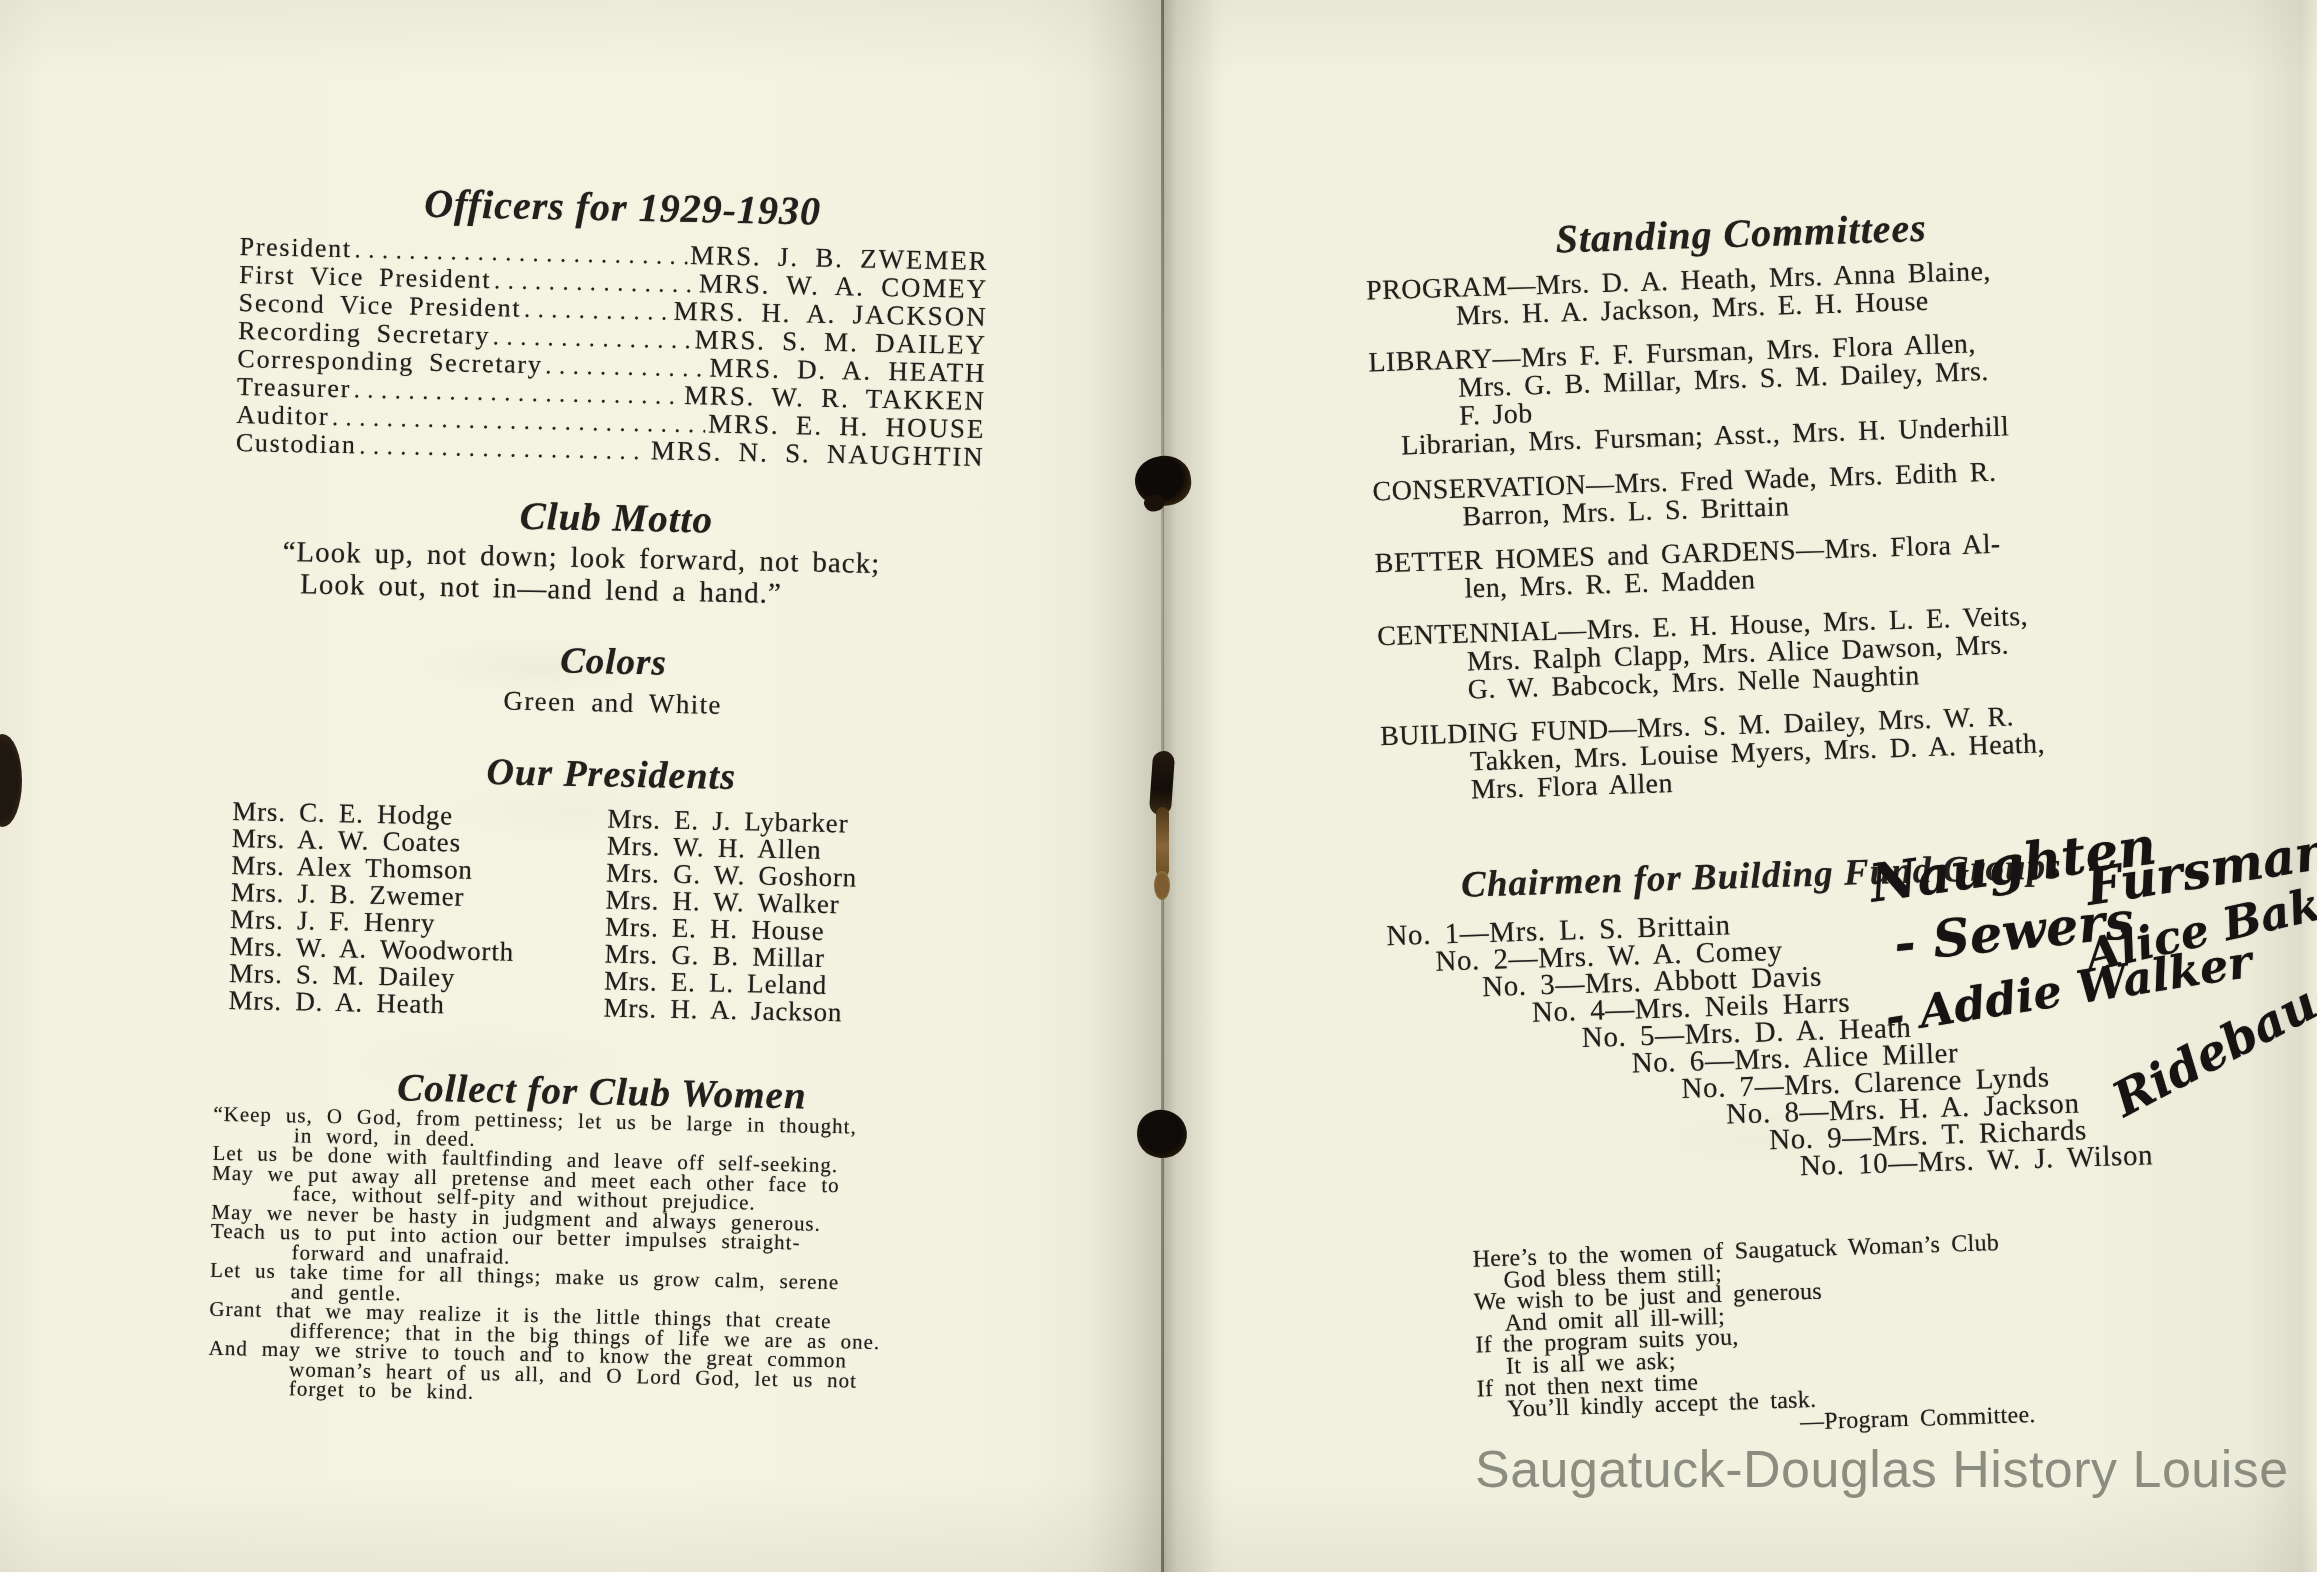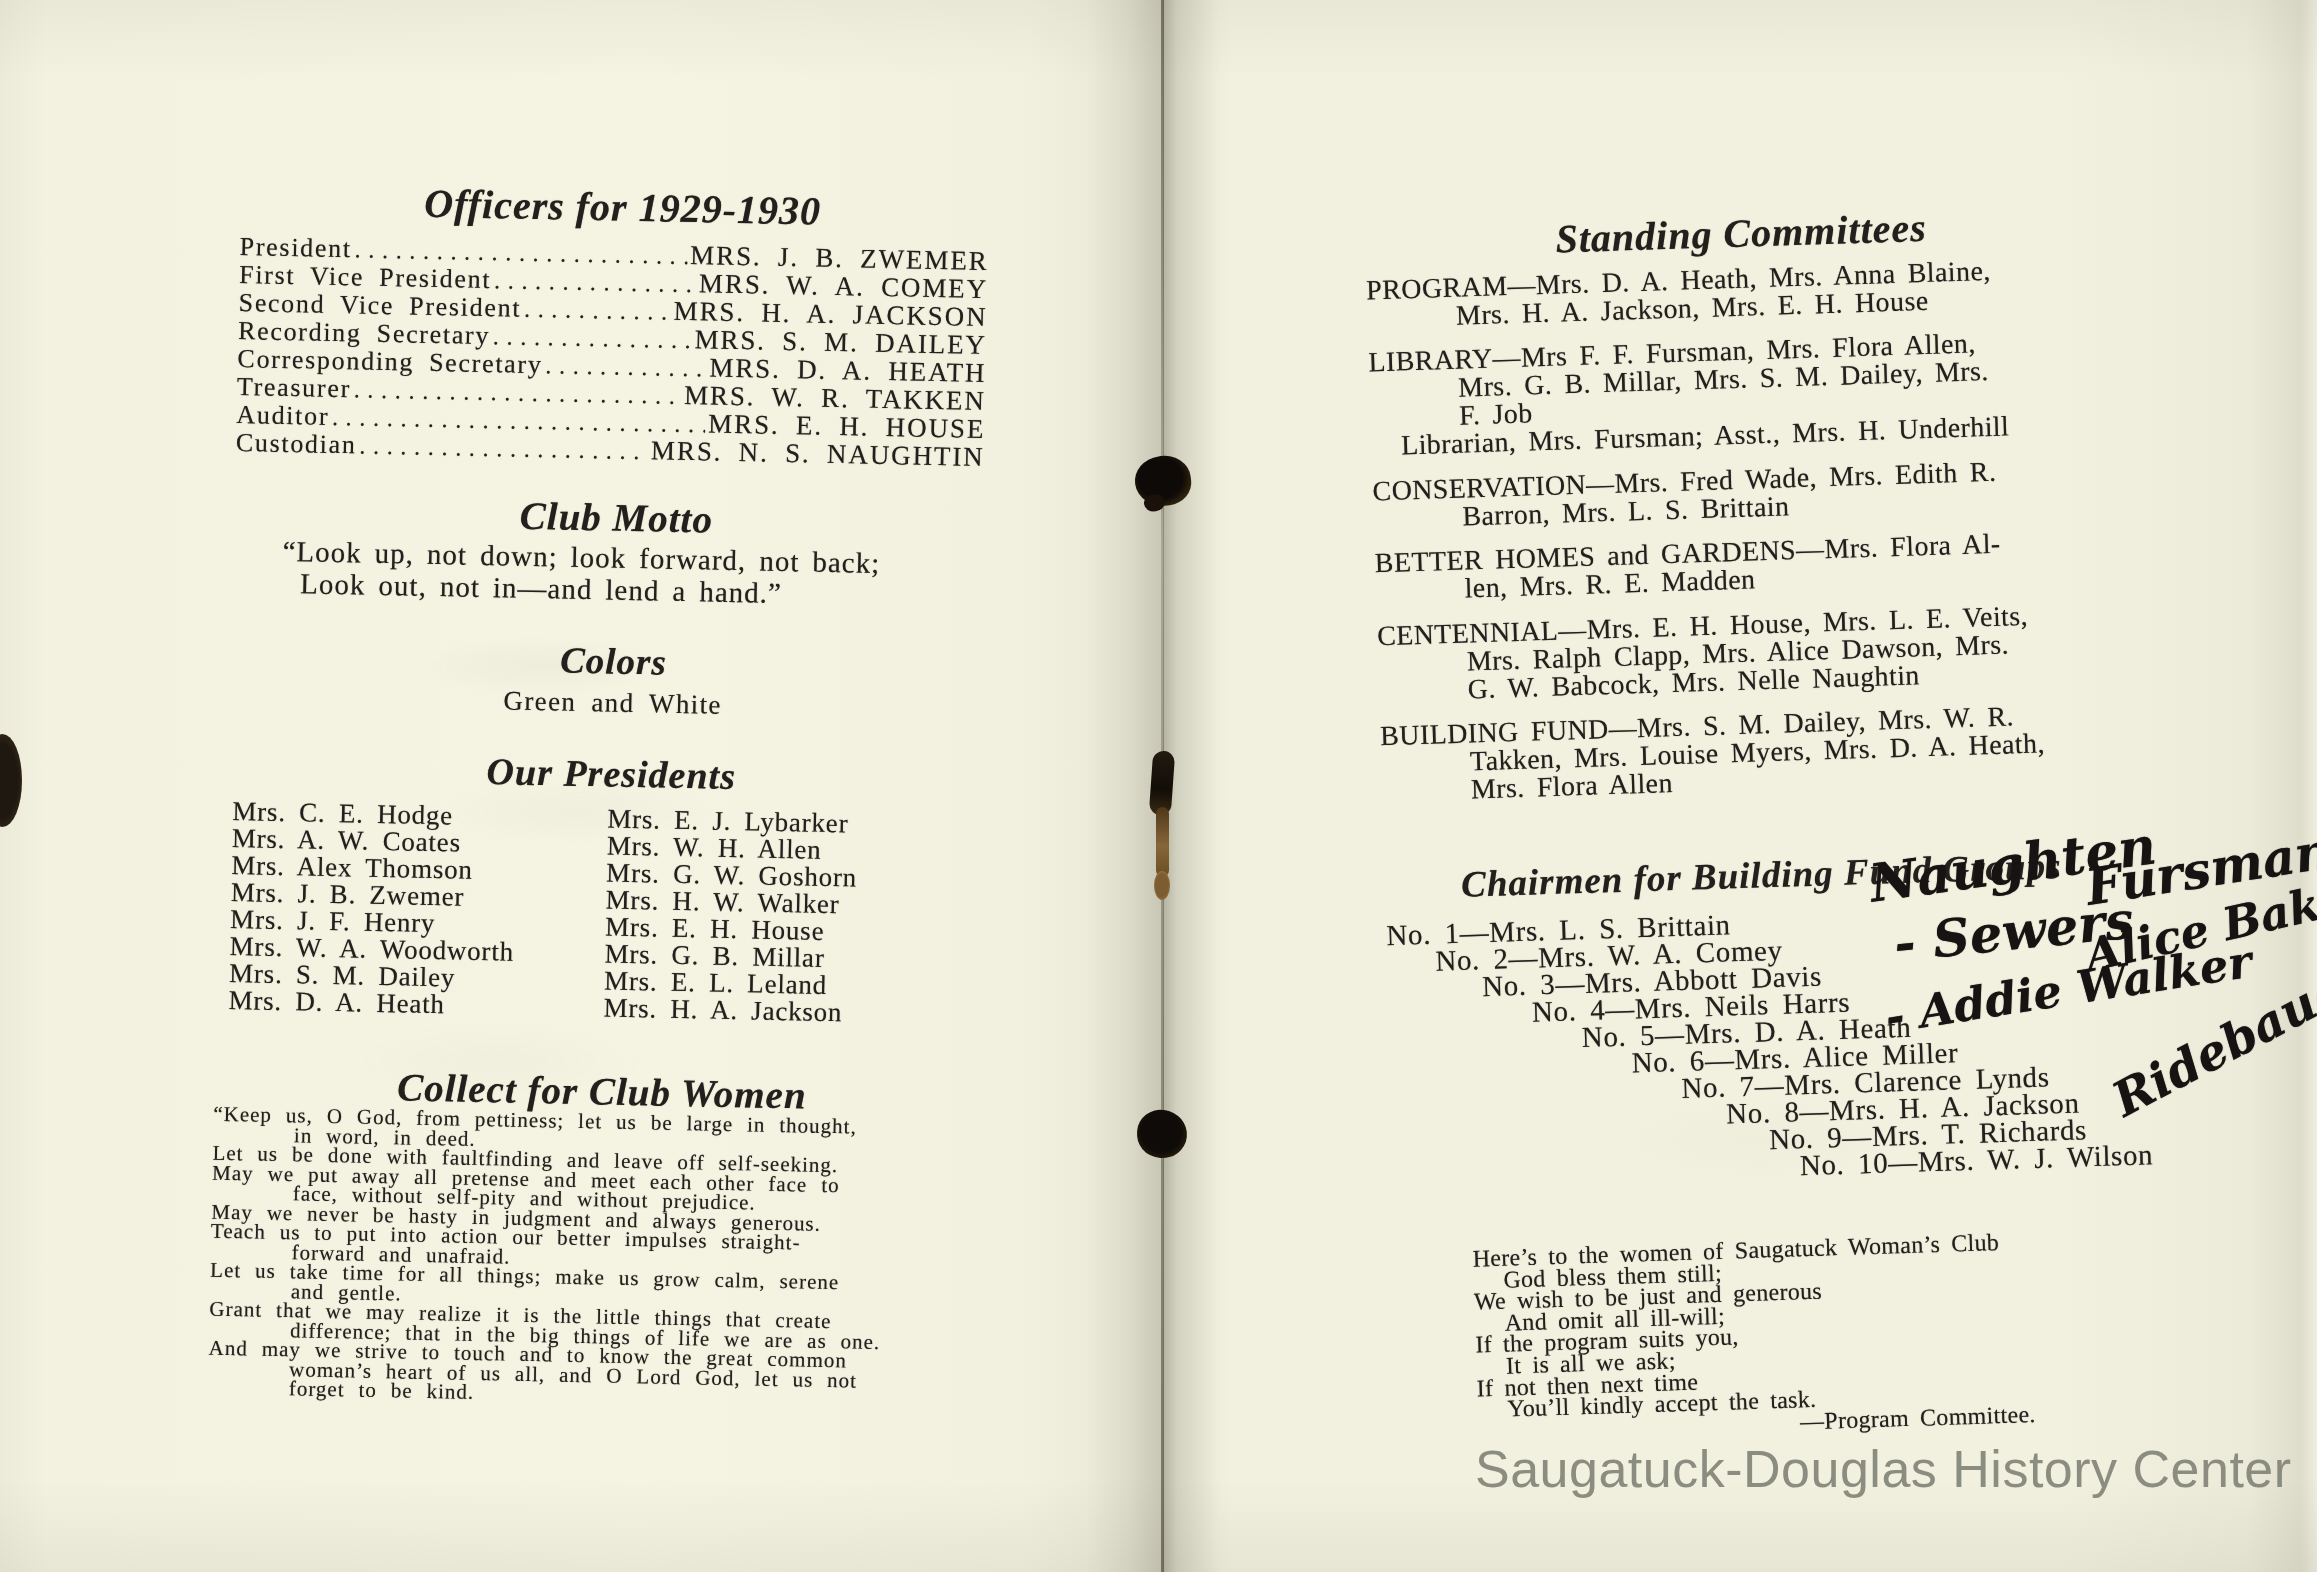--- a/index.html
+++ b/index.html
@@ -386,14 +386,14 @@
 <div id="fold-shadow-left"></div>
 <div id="fold-shadow-right"></div>
 <div id="fold-line"></div>
 <div id="hole-top"></div>
 <div id="streak-dark"></div>
 <div id="streak-brown"></div>
 <div id="streak-dot"></div>
 <div id="hole-bottom"></div>
 <div id="edge-stain"></div>
 
-<div id="watermark">Saugatuck-Douglas History Center</div>
+<div id="watermark">Saugatuck-Douglas History Louise</div>
 
 
 </body></html>

